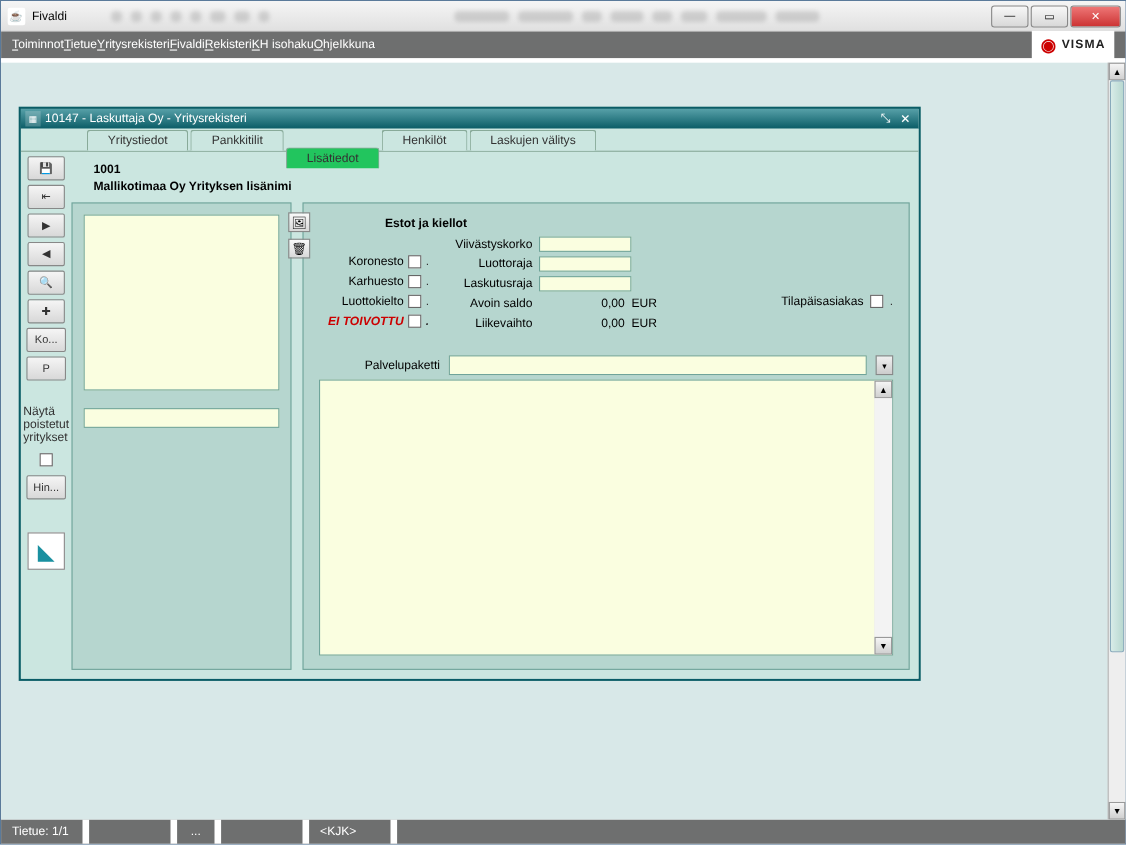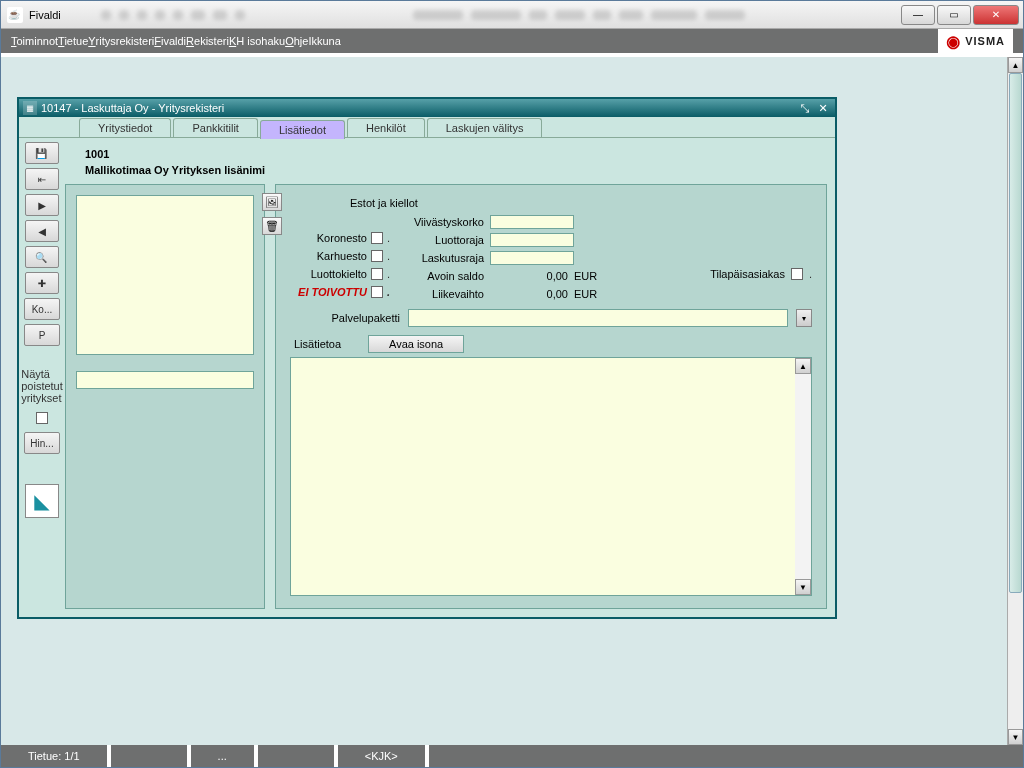--- a/index.html
+++ b/index.html
@@ -30,21 +30,21 @@
 .vscroll .sb-thumb { position:absolute; left:1px; right:1px; top:0; height:520px; background:linear-gradient(90deg,#d8ece8,#b8d8d0); border:1px solid #8ab; border-radius:2px;}
 
 .inner-window { position:absolute; left:16px; top:40px; width:820px; border:2px solid #0a5c66; background:#cbe6e0; }
 .inner-title { height:18px; background:linear-gradient(#57a0a8,#0a5c66); color:#fff; display:flex; align-items:center; padding:0 4px; font-size:11px; }
 .inner-title .inner-icon { width:14px; height:14px; background:#fff3; margin-right:4px; display:flex; align-items:center; justify-content:center; font-size:8px;}
 .inner-title .spacer { flex:1; }
 .inner-title .ctl { width:16px; height:14px; margin-left:2px; display:flex; align-items:center; justify-content:center; cursor:pointer; }
 
 .tabs-row { display:flex; background:#cbe6e0; padding-left:60px; height:20px; align-items:flex-end; }
 .tab { padding:3px 18px; background:#cbe6e0; border:1px solid #8a9; border-bottom:none; border-radius:3px 3px 0 0; margin-right:2px; color:#333; cursor:pointer; font-size:11px;}
-.tab.active { background:#c4b5fd; position:relative; top:2px; }
+.tab.active { background:#22c55e; position:relative; top:16px; }
 
 .inner-body { display:flex; background:#cbe6e0; height:480px; border-top:1px solid #8a9; }
 
 .left-toolbar { width:46px; padding:4px 6px; display:flex; flex-direction:column; gap:4px; align-items:center; }
 .tbtn { width:34px; height:22px; background:linear-gradient(#f5f5f5,#d8d8d8); border:1px solid #888; border-radius:2px; display:flex; align-items:center; justify-content:center; cursor:pointer; font-size:10px; color:#333;}
 .tbtn.wide { width:36px; }
 .left-toolbar .lbl-block { text-align:left; font-size:10px; color:#333; margin-top:18px; line-height:12px;}
 .left-toolbar .chk { width:12px; height:12px; border:1px solid #666; background:#fff; margin:4px auto; }
 .left-toolbar .arrow-app { width:34px; height:34px; background:#fff; border:1px solid #888; display:flex; align-items:center; justify-content:center; margin-top:26px; color:#1a90a0; font-size:20px;}
 
@@ -61,45 +61,45 @@
 .left-panel .name-input { margin-top:16px; height:18px; background:#fafee0; border:1px solid #6fa49a; }
 
 .right-panel { flex:1; background:#b6d6cf; border:1px solid #6fa49a; padding:12px 14px; display:flex; flex-direction:column; }
 .form-top { display:flex; gap:0; }
 .col-checks { width:100px; text-align:right; padding-top:16px;}
 .col-checks .row { height:18px; display:flex; align-items:center; justify-content:flex-end; gap:4px; }
 .col-checks .row.red { color:#c00; font-weight:bold;font-style:italic; }
 .chkbox { width:12px; height:12px; border:1px solid #666; background:#fff; display:inline-block; }
 .dot { font-size:11px; color:#333; }
 .col-mid { width:220px; }
-.section-title { font-weight:normal; margin-bottom:4px; padding-left:60px;}
+.section-title { font-weight:bold; margin-bottom:4px; padding-left:60px;}
 .mid-row { height:18px; display:flex; align-items:center; }
 .mid-row .lbl { width:100px; text-align:right; padding-right:6px; }
 .mid-row .inp { flex:1; height:14px; background:#fafee0; border:1px solid #6fa49a; }
 .mid-row .val { flex:1; text-align:right; padding-right:6px; }
 .mid-row .cur { width:36px; }
 .col-right { flex:1; padding-top:32px; display:flex; justify-content:flex-end; align-items:center; gap:6px;}
 .col-right .chkbox2 { width:12px; height:12px; border:1px solid #666; background:#fff; }
 
-.pp-row { margin-top:6px; display:flex; align-items:center; gap:8px;}
+.pp-row { margin-top:20px; display:flex; align-items:center; gap:8px;}
 .pp-row .lbl { width:110px; text-align:right; }
 .pp-row .pp-input { flex:1; height:18px; background:#fafee0; border:1px solid #6fa49a; }
 .pp-row .dd { width:16px; height:18px; background:linear-gradient(#f0f0f0,#ccc); border:1px solid #888; display:flex; align-items:center; justify-content:center; font-size:8px; cursor:pointer;}
 
 .lt-row { margin-top:8px; display:flex; align-items:center; gap:8px;}
 .lt-row .lbl { width:70px; text-align:left; padding-left:4px;}
 .lt-row .btn-open { padding:2px 20px; background:linear-gradient(#f5f5f5,#d8d8d8); border:1px solid #6fa49a; cursor:pointer; }
 
 .big-textarea { margin-top:4px; flex:1; background:#fafee0; border:1px solid #6fa49a; position:relative; min-height:170px;}
 .big-textarea .ta-scroll { position:absolute; right:0; top:0; bottom:0; width:16px; background:#e4e4e4; display:flex; flex-direction:column;}
 .big-textarea .ta-scroll .sb-btn { height:16px; background:linear-gradient(#f5f5f5,#d0d0d0); border:1px solid #999; display:flex; align-items:center; justify-content:center; font-size:8px; cursor:pointer;}
 .big-textarea .ta-scroll .sb-track { flex:1; background:#f3f3f3; }
 
 .statusbar { height:22px; background:#6e6f6f; color:#fff; display:flex; align-items:center; }
-.statusbar .cell { padding:0 27px; border-right:4px solid #ffffff; height:100%; display:flex; align-items:center; min-width:80px;}
+.statusbar .cell { padding:0 10px; border-right:6px solid #ffffff; height:100%; display:flex; align-items:center; min-width:80px;}
 .statusbar .cell.small { min-width:40px; justify-content:center;}
 </style>
 </head>
 <body>
 
 <div class="outer-window">
 
   <div class="titlebar">
     <div class="java-icon">☕</div>
     <div class="title-text">Fivaldi</div>
@@ -265,24 +265,20 @@
                       <span class="dot">.</span>
                   </div>
                 </div>
 
                 <div class="pp-row">
                   <span class="lbl">Palvelupaketti</span>
                   <div class="pp-input"></div>
                   <div class="dd">▾</div>
                 </div>
 
-                <div class="lt-row">
-                  <span class="lbl">Lisätietoa</span>
-                  <div class="btn-open">Avaa isona</div>
-                </div>
 
                 <div class="big-textarea">
                   <div class="ta-scroll">
                     <div class="sb-btn">▲</div>
                     <div class="sb-track"></div>
                     <div class="sb-btn">▼</div>
                   </div>
                 </div>
 
               </div>

